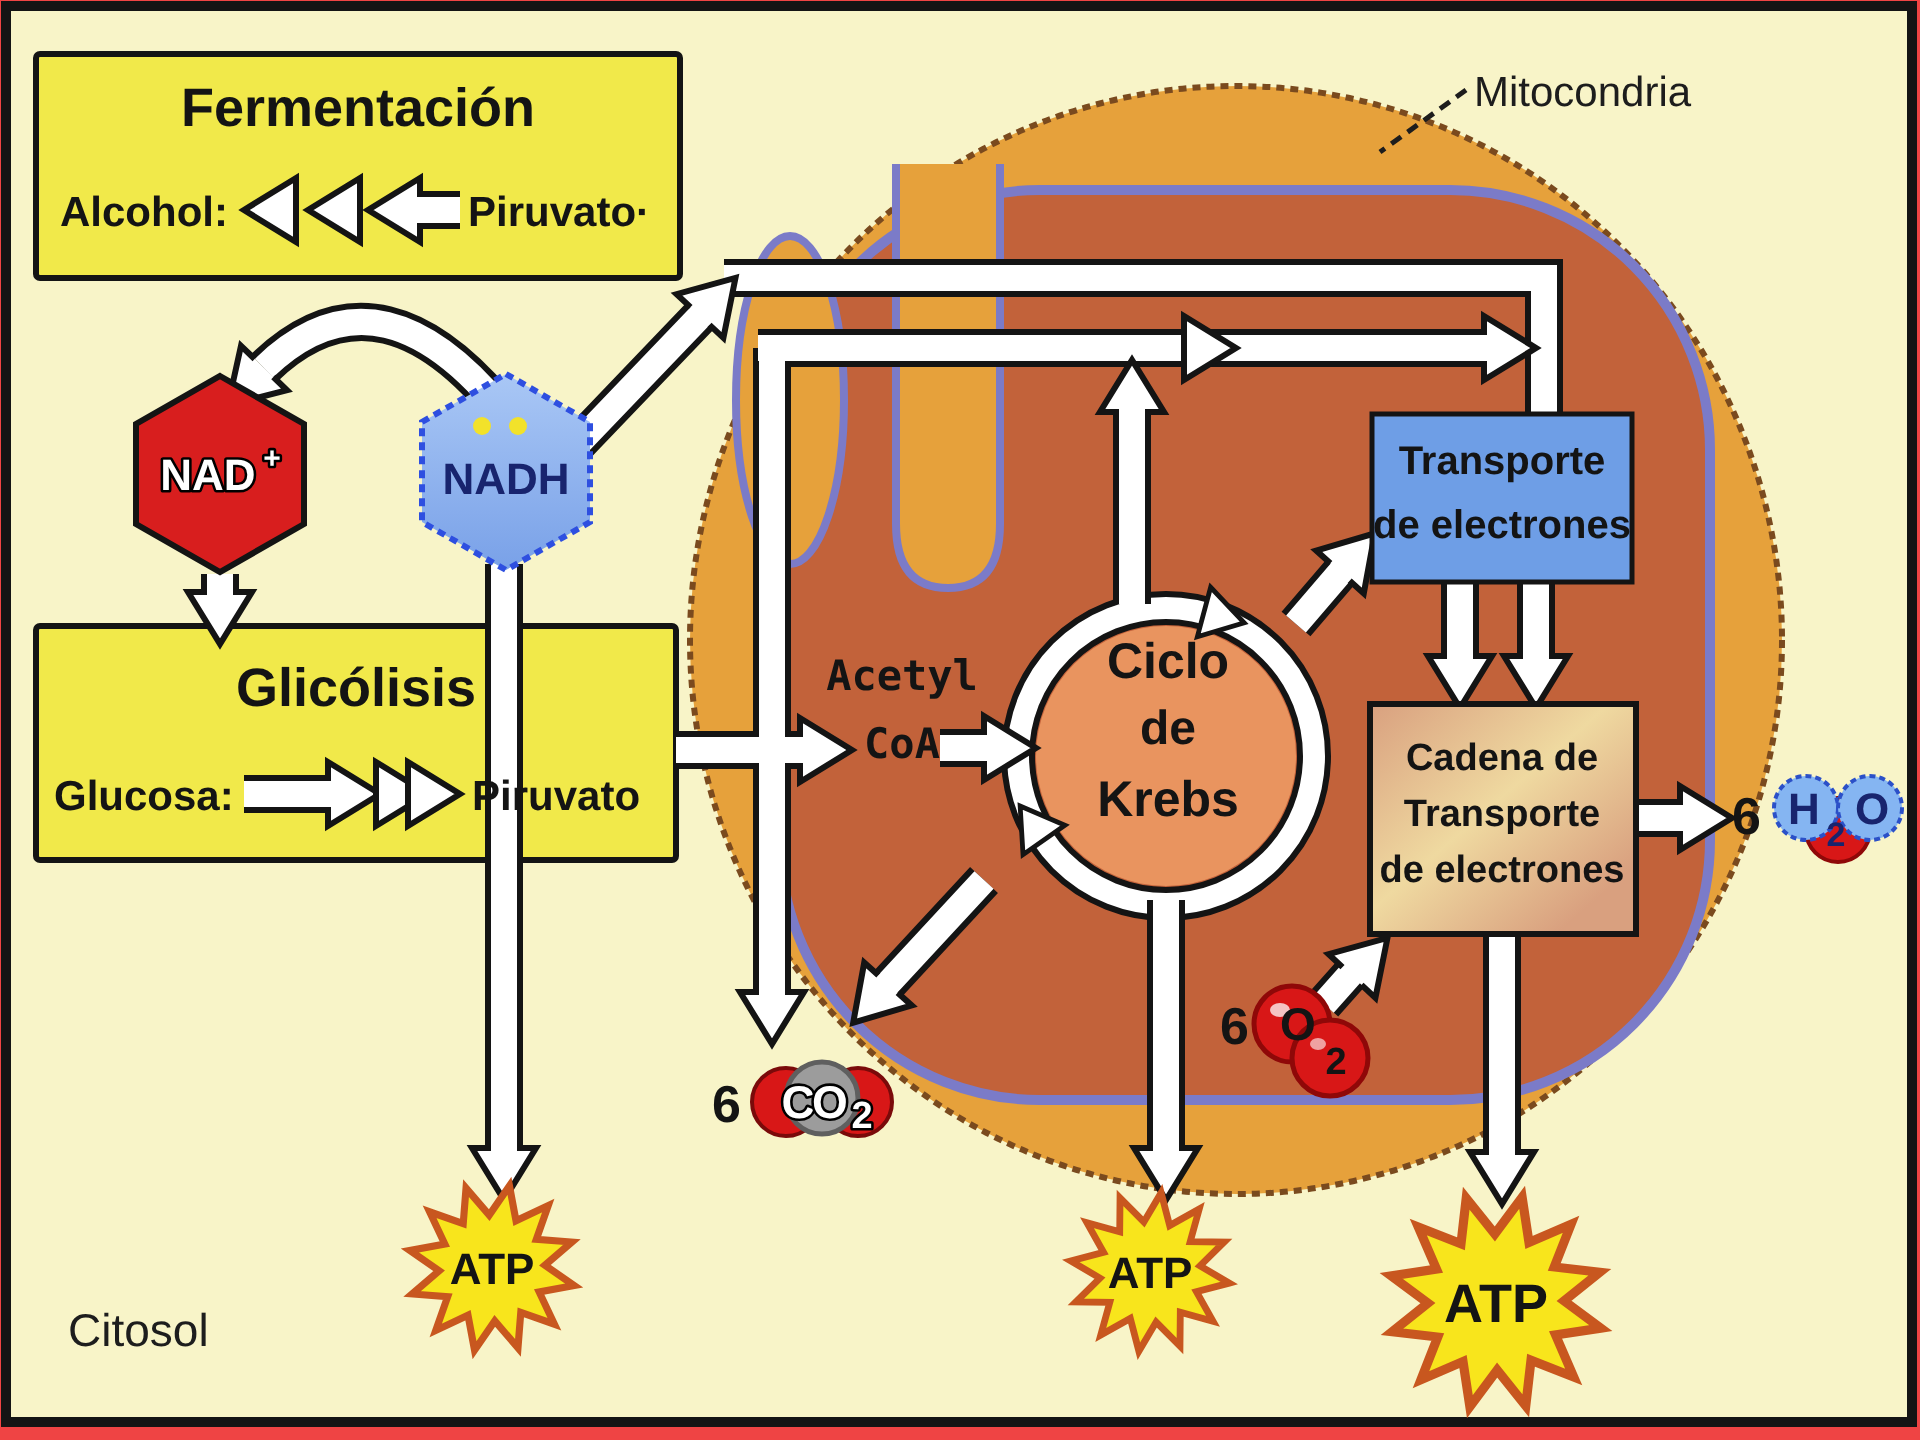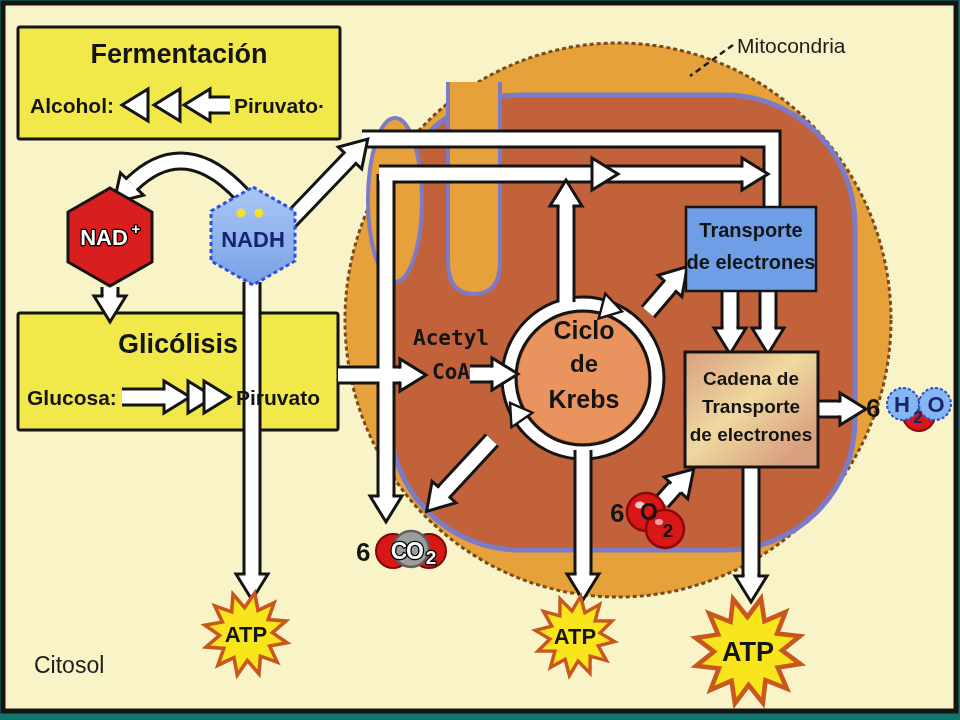--- a/index.html
+++ b/index.html
@@ -1,16 +1,16 @@
 <!DOCTYPE html>
 <html><head>
 <meta charset="utf-8">
 <style>
   html,body{margin:0;padding:0;background:#ffffff;}
-  .stage{position:relative;width:960px;height:720px;background:#0f766e;overflow:hidden;
+  .stage{position:relative;width:960px;height:720px;background:#ef4444;overflow:hidden;
          font-family:"Liberation Sans",sans-serif;}
   svg{position:absolute;left:0;top:0;}
   
   .ab{fill:none;stroke:#141414;stroke-width:19;stroke-linejoin:miter;stroke-linecap:butt;}
   .aw{fill:none;stroke:#ffffff;stroke-width:13;stroke-linejoin:miter;stroke-linecap:butt;}
   .head{fill:#ffffff;stroke:#141414;stroke-width:3;stroke-linejoin:miter;}
   
   .tb{font-family:"Liberation Sans",sans-serif;font-weight:bold;fill:#141414;}
   .tn{font-family:"Liberation Sans",sans-serif;font-weight:normal;fill:#1d1d1d;}
   .mono{font-family:"DejaVu Sans Mono",monospace;font-weight:bold;fill:#141414;}

